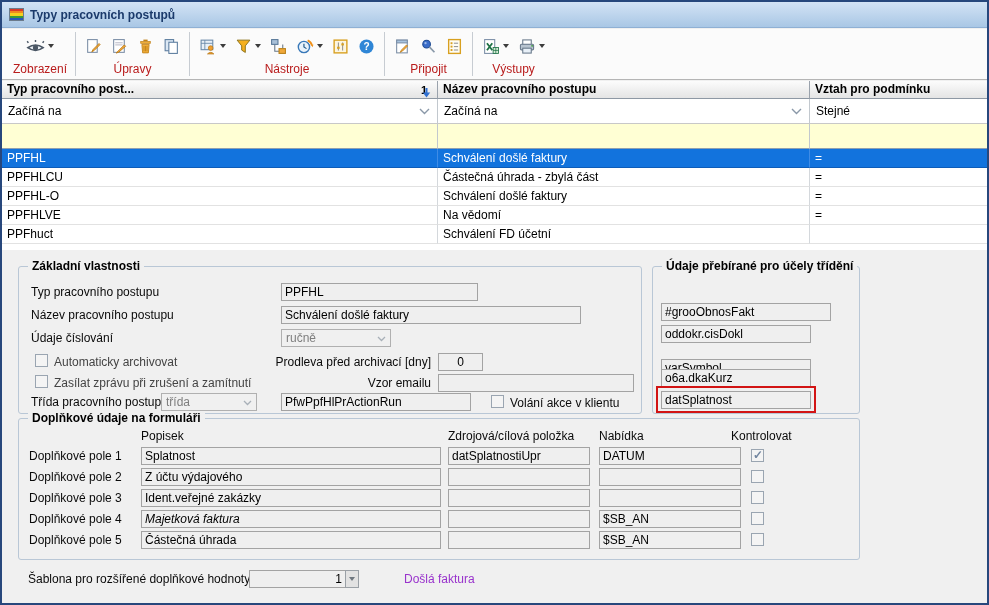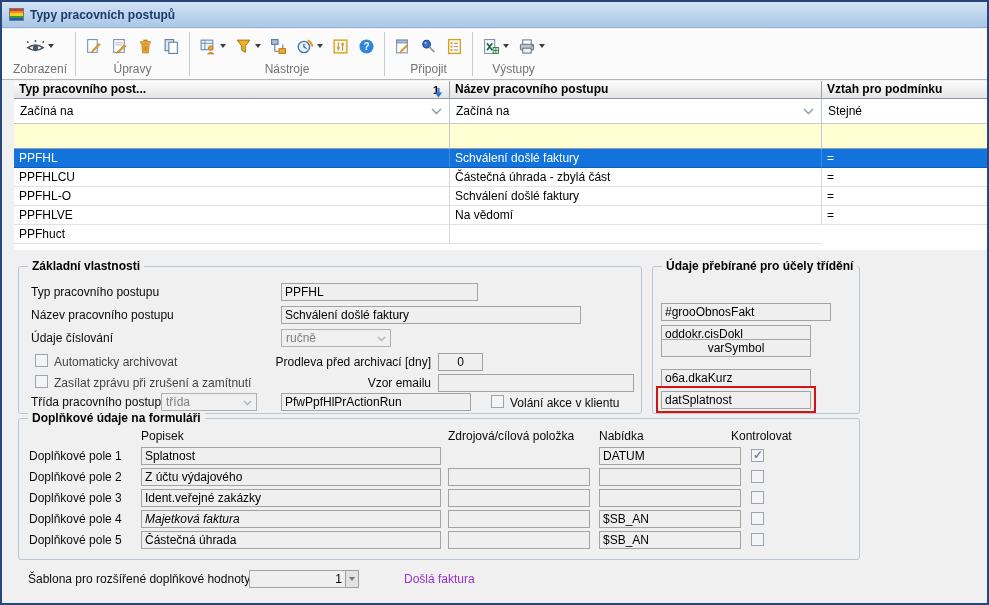--- a/index.html
+++ b/index.html
@@ -17,26 +17,26 @@
               background:linear-gradient(#d83a2a 0 20%, #f08a20 20% 40%, #f5d020 40% 60%, #3a9a3a 60% 80%, #2858b8 80% 100%); }
   .title-text { font-weight:bold; color:#1b3a6b; }
 
   
   .toolbar { position:absolute; left:0; top:27px; right:0; height:51px; background:#fbfbfb;
              border-bottom:1px solid #b5b5b5; display:flex; align-items:stretch; padding-left:4px; }
   .tb-group { display:flex; flex-direction:column; justify-content:space-between; padding:3px 7px 1px 7px; }
   .tb-sep { width:1px; background:#c7ccd2; margin:3px 1px; }
   .tb-icons { display:flex; align-items:center; gap:7px; height:28px; justify-content:center; }
   .tb-btn { display:flex; align-items:center; padding:1px; cursor:default; }
-  .tb-label { text-align:center; color:#737373; padding-bottom:2px; }
+  .tb-label { text-align:center; color:#b91c1c; padding-bottom:2px; }
   .dd { display:inline-block; width:0; height:0; border-left:3.5px solid transparent;
         border-right:3.5px solid transparent; border-top:4px solid #3c3c3c; margin-left:3px; }
 
   
-  .grid { position:absolute; left:12px; top:79px; right:0; height:195px; background:#fff; }
+  .grid { position:absolute; left:0; top:79px; right:0; height:195px; background:#fff; }
   .g-row { display:grid; grid-template-columns:436px 372px 1fr; }
   .g-head { height:18px; }
   .g-head .cell { background:linear-gradient(#fcfcfc,#e4e4e4); font-weight:bold;
                   border-right:1px solid #9aa2ac; border-bottom:1px solid #8e98a4;
                   line-height:17px; padding-left:5px; position:relative; }
   .sort-ind { position:absolute; right:10px; top:1px; font-weight:bold; font-size:11px; }
   .sort-ind svg { position:absolute; left:1px; top:6px; }
   .g-filter .cell { background:#fff; height:25px; line-height:24px; padding-left:6px;
                     border-right:1px solid #c2c8ce; border-bottom:1px solid #c8c8c8; position:relative; }
   .chev { position:absolute; right:7px; top:9px; }
@@ -290,20 +290,21 @@
       <div class="cell">Schválení došlé faktury</div>
       <div class="cell" style="border-right:none;">=</div>
     </div>
     <div class="g-row g-data">
       <div class="cell">PPFHLVE</div>
       <div class="cell">Na vědomí</div>
       <div class="cell" style="border-right:none;">=</div>
     </div>
     <div class="g-row g-data">
       <div class="cell">PPFhuct</div>
+      <div class="cell">Schválení FD účetní</div>
       <div class="cell" style="border-right:none;"></div>
     </div>
   </div>
 
   <div class="detail">
 
     <div class="fs" style="left:16px; top:16px; width:624px; height:148px;">
       <span class="fs-title">Základní vlastnosti</span>
 
       <span class="lbl" style="left:12px; top:16px;">Typ pracovního postupu</span>
@@ -339,35 +340,36 @@
       </div>
       <input class="tin" style="left: 262px; top: 126px; width: 190px;" readonly="" value="PfwPpfHlPrActionRun">
       <span class="cb" style="left:472px; top:128px;"></span>
       <span class="lbl" style="left:491px; top:127px;">Volání akce v klientu</span>
     </div>
 
     <div class="fs" style="left:650px; top:16px; width:208px; height:148px;">
       <span class="fs-title">Údaje přebírané pro účely třídění</span>
       <input class="tin" style="left: 8px; top: 36px; width: 170px;" readonly="" value="#grooObnosFakt">
       <input class="tin" style="left: 8px; top: 58px; width: 150px;" readonly="" value="oddokr.cisDokl">
-      <input class="tin" style="left: 8px; top: 72px; width: 150px; text-align: center;" readonly="" value="varSymbol">
+      <input class="tin" style="left: 8px; top: 92px; width: 150px;" readonly="" value="varSymbol">
       <input class="tin" style="left: 8px; top: 102px; width: 150px;" readonly="" value="o6a.dkaKurz">
       <input class="tin" style="left: 8px; top: 124px; width: 150px;" readonly="" value="datSplatnost">
       <div class="red-box" style="left:3px; top:119px; width:160px; height:27px;"></div>
     </div>
 
     <div class="fs" style="left:16px; top:168px; width:842px; height:142px;">
       <span class="fs-title">Doplňkové údaje na formuláři</span>
       <span class="lbl" style="left:122px; top:8px;">Popisek</span>
       <span class="lbl" style="left:429px; top:8px;">Zdrojová/cílová položka</span>
       <span class="lbl" style="left:580px; top:8px;">Nabídka</span>
       <span class="lbl" style="left:712px; top:8px;">Kontrolovat</span>
 
       <span class="lbl" style="left:10px; top:28px;">Doplňkové pole 1</span>
       <input class="tin" style="left: 122px; top: 28px; width: 300px;" readonly="" value="Splatnost">
+      <input class="tin" style="left: 429px; top: 28px; width: 142px;" readonly="" value="datSplatnostiUpr">
       <input class="tin" style="left: 580px; top: 28px; width: 142px;" readonly="" value="DATUM">
       <span class="cb checked" style="left:732px; top:30px;"></span>
 
       <span class="lbl" style="left:10px; top:49px;">Doplňkové pole 2</span>
       <input class="tin" style="left: 122px; top: 49px; width: 300px;" readonly="" value="Z účtu výdajového">
       <input class="tin" style="left: 429px; top: 49px; width: 142px;" readonly="" value="">
       <input class="tin" style="left: 580px; top: 49px; width: 142px;" readonly="" value="">
       <span class="cb" style="left:732px; top:51px;"></span>
 
       <span class="lbl" style="left:10px; top:70px;">Doplňkové pole 3</span>

